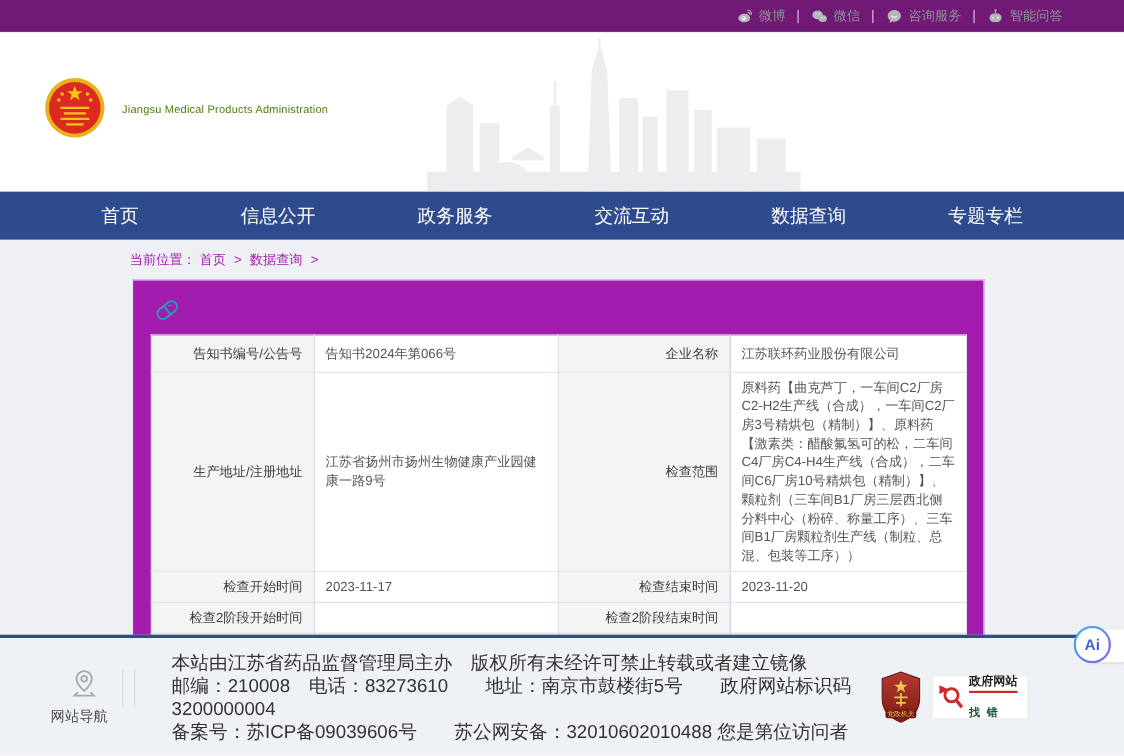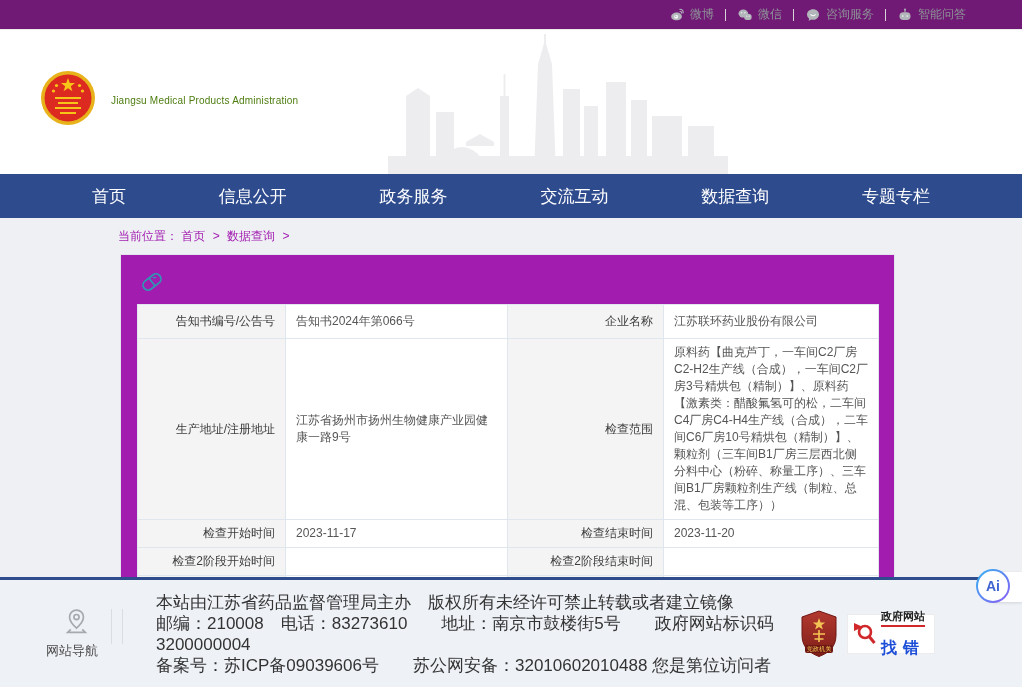--- a/index.html
+++ b/index.html
@@ -62,21 +62,21 @@
   .f-link svg { display:block; margin:0 auto 8px; }
   .f-sep { width:1px; background:#dadde2; margin:2px 5px 16px; }
   .f-center { flex:1; text-align:left; font-size:17px; color:#333; line-height:21px; margin-left:28px; }
   .f-badges { display:flex; align-items:center; gap:10px; margin-right:88px; }
 
   .badge-err {
     width:86px; height:38px; background:#fff; display:flex; align-items:center;
     padding:3px 5px; gap:4px; cursor:pointer; box-shadow:0 0 0 1px #ececec;
   }
   .err-top { font-size:11px; font-weight:bold; color:#222; border-bottom:2px solid #d0282b; padding-bottom:1px; white-space:nowrap; }
-  .err-bottom { font-size:16px; color:#1d4ed8; font-weight:bold; letter-spacing:6px; margin-top:11px; }
+  .err-bottom { font-size:10px; color:#14532d; font-weight:bold; letter-spacing:6px; margin-top:11px; }
 
   .ai-pill {
     position:absolute; top:572px; right:0; width:42px; height:30px;
     background:#fff; border-radius:16px 0 0 16px; box-shadow:0 1px 3px rgba(0,0,0,.12);
   }
   .ai-btn {
     position:absolute; top:569px; right:12px; width:34px; height:34px; border-radius:50%;
     background:linear-gradient(#fff,#fff) padding-box, linear-gradient(135deg,#34b3f1,#8b5cf6) border-box;
     border:2px solid transparent; display:flex; align-items:center; justify-content:center;
     font-weight:bold; font-size:14px; color:#3f63d2; cursor:pointer;

